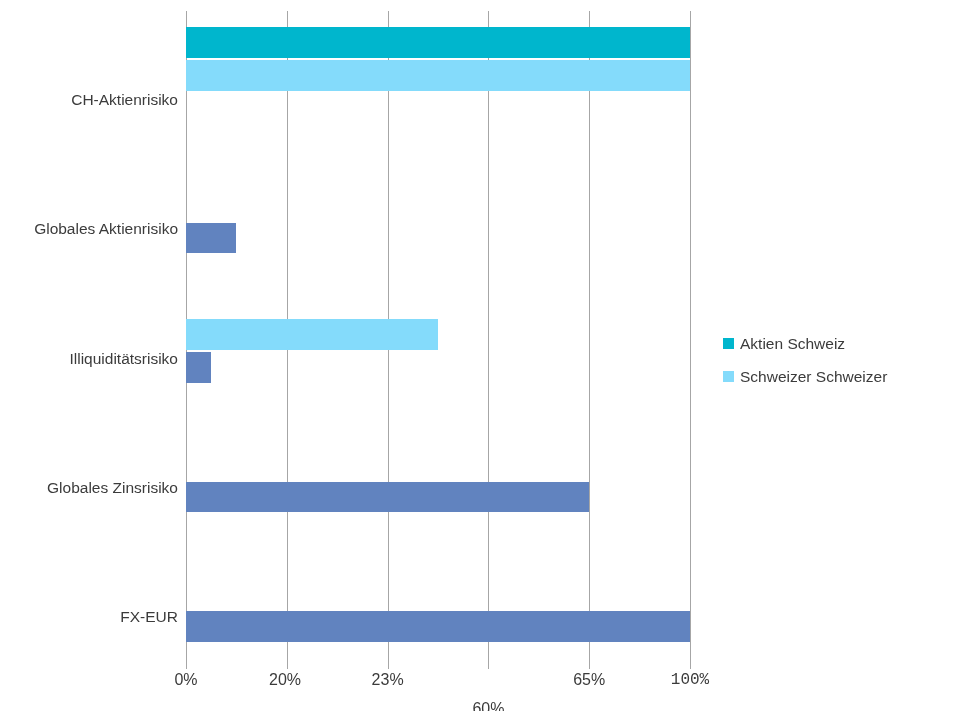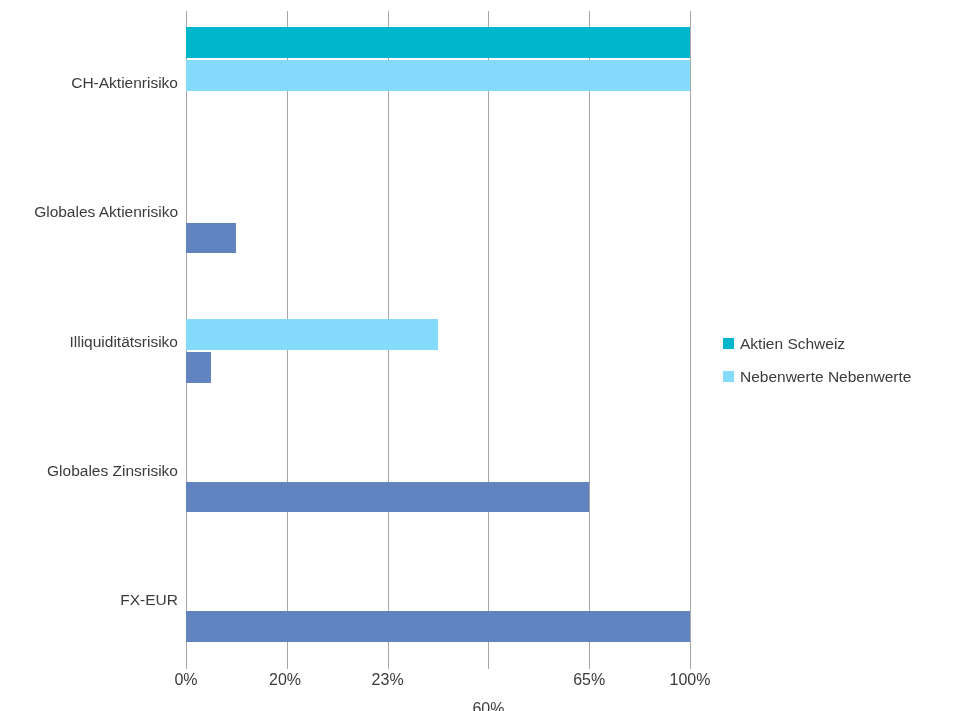--- a/index.html
+++ b/index.html
@@ -66,21 +66,21 @@
     width: 180px;
     text-align: right;
     font-size: 15.5px;
     line-height: 1;
     color: #3b3b3b;
     white-space: nowrap;
   }
   .cat-label-wrap {
     position: absolute;
     left: 0;
-    top: 7px;
+    top: 24px;
     width: 178px;
     height: 647px;
   }
 
   
   .x-axis {
     position: absolute;
     left: 186px;
     top: 658px;
     width: 504px;
@@ -179,27 +179,27 @@
       <div class="tick-label" style="left: 0px;">0%</div>
       <div class="tick" style="left: 100.8px;"></div>
       <div class="tick-label" style="left: 99px;">20%</div>
       <div class="tick" style="left: 201.6px;"></div>
       <div class="tick-label" style="left: 201.6px;">23%</div>
       <div class="tick" style="left: 302.4px;"></div>
       <div class="tick-label" style="left: 302.4px; margin-top: 29px;">60%</div>
       <div class="tick" style="left: 403.2px;"></div>
       <div class="tick-label" style="left: 403.2px;">65%</div>
       <div class="tick" style="left: 504px;"></div>
-      <div class="tick-label" style="left: 504px;">100%</div>
+      <div class="tick-label" style="left: 504px; font-family: Liberation Mono, monospace;">100%</div>
     </div>
 
   <div class="legend">
       <div class="legend-item">
         <span class="legend-swatch" style="background: rgb(0, 182, 205);"></span>
         <span class="legend-label">Aktien Schweiz</span>
       </div>
       <div class="legend-item">
         <span class="legend-swatch" style="background: rgb(132, 219, 251);"></span>
-        <span class="legend-label">Nebenwerte Nebenwerte</span>
+        <span class="legend-label">Schweizer Schweizer</span>
       </div>
     </div>
 
 </div>
 
 </body></html>

